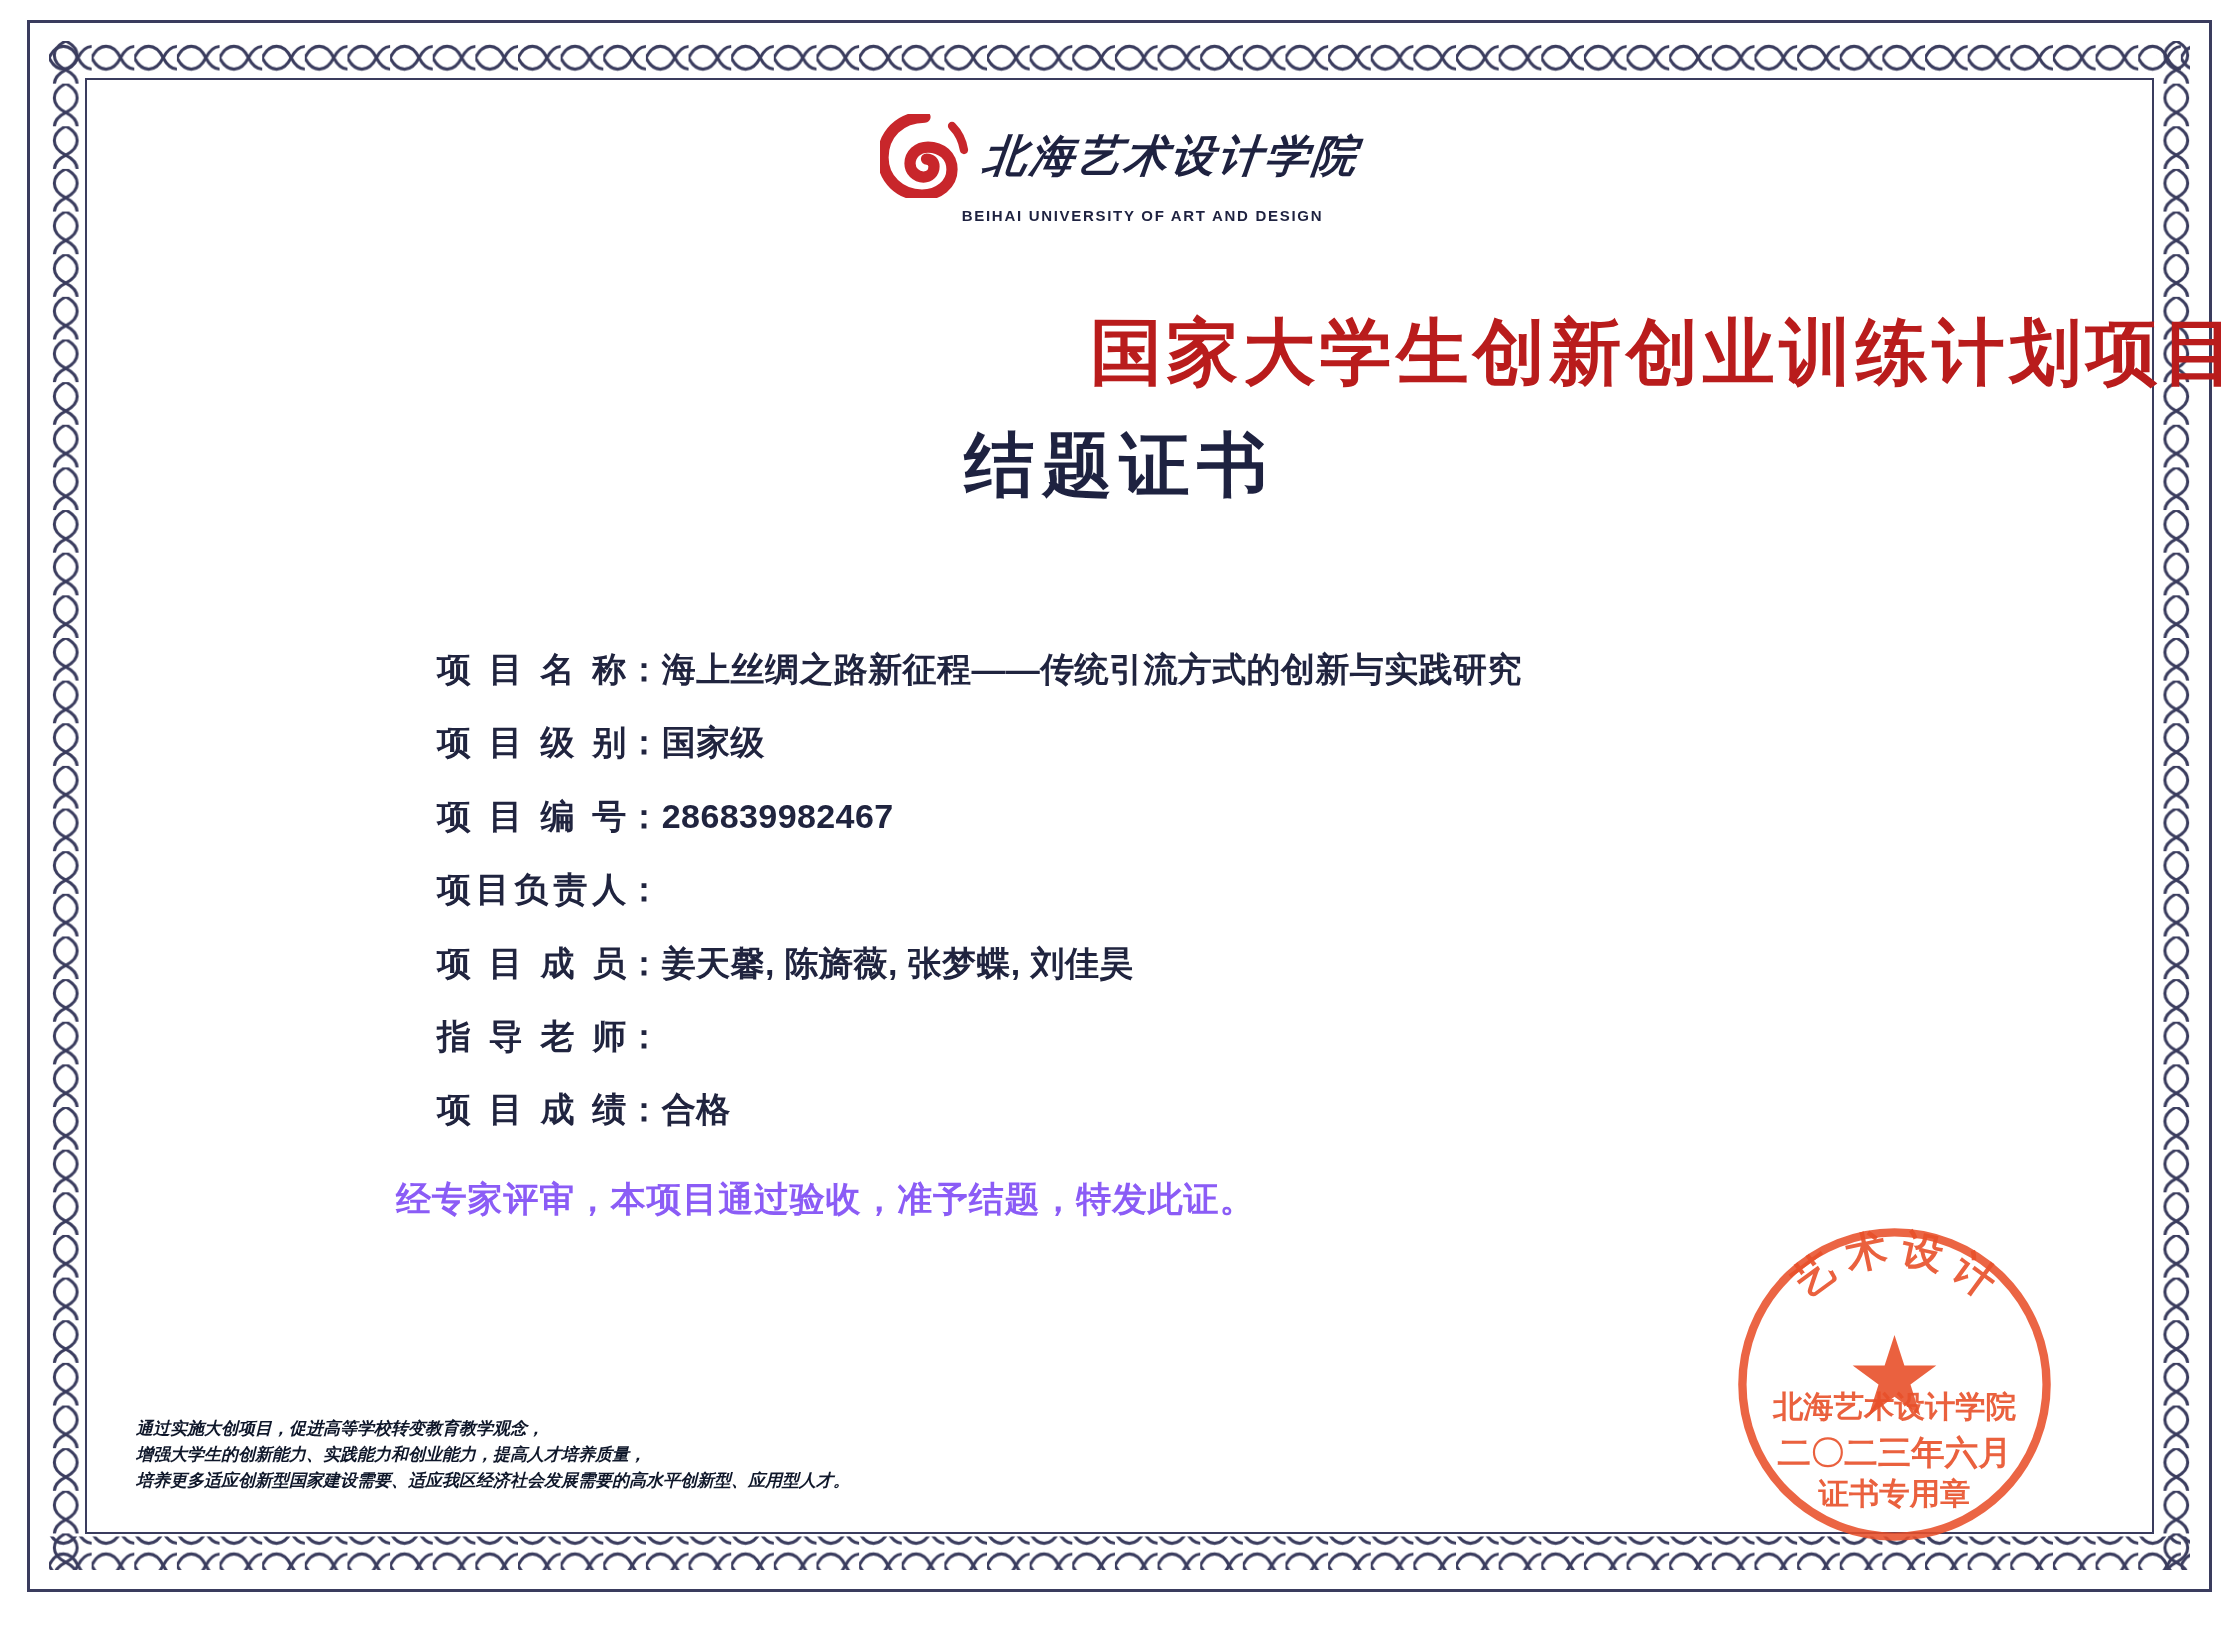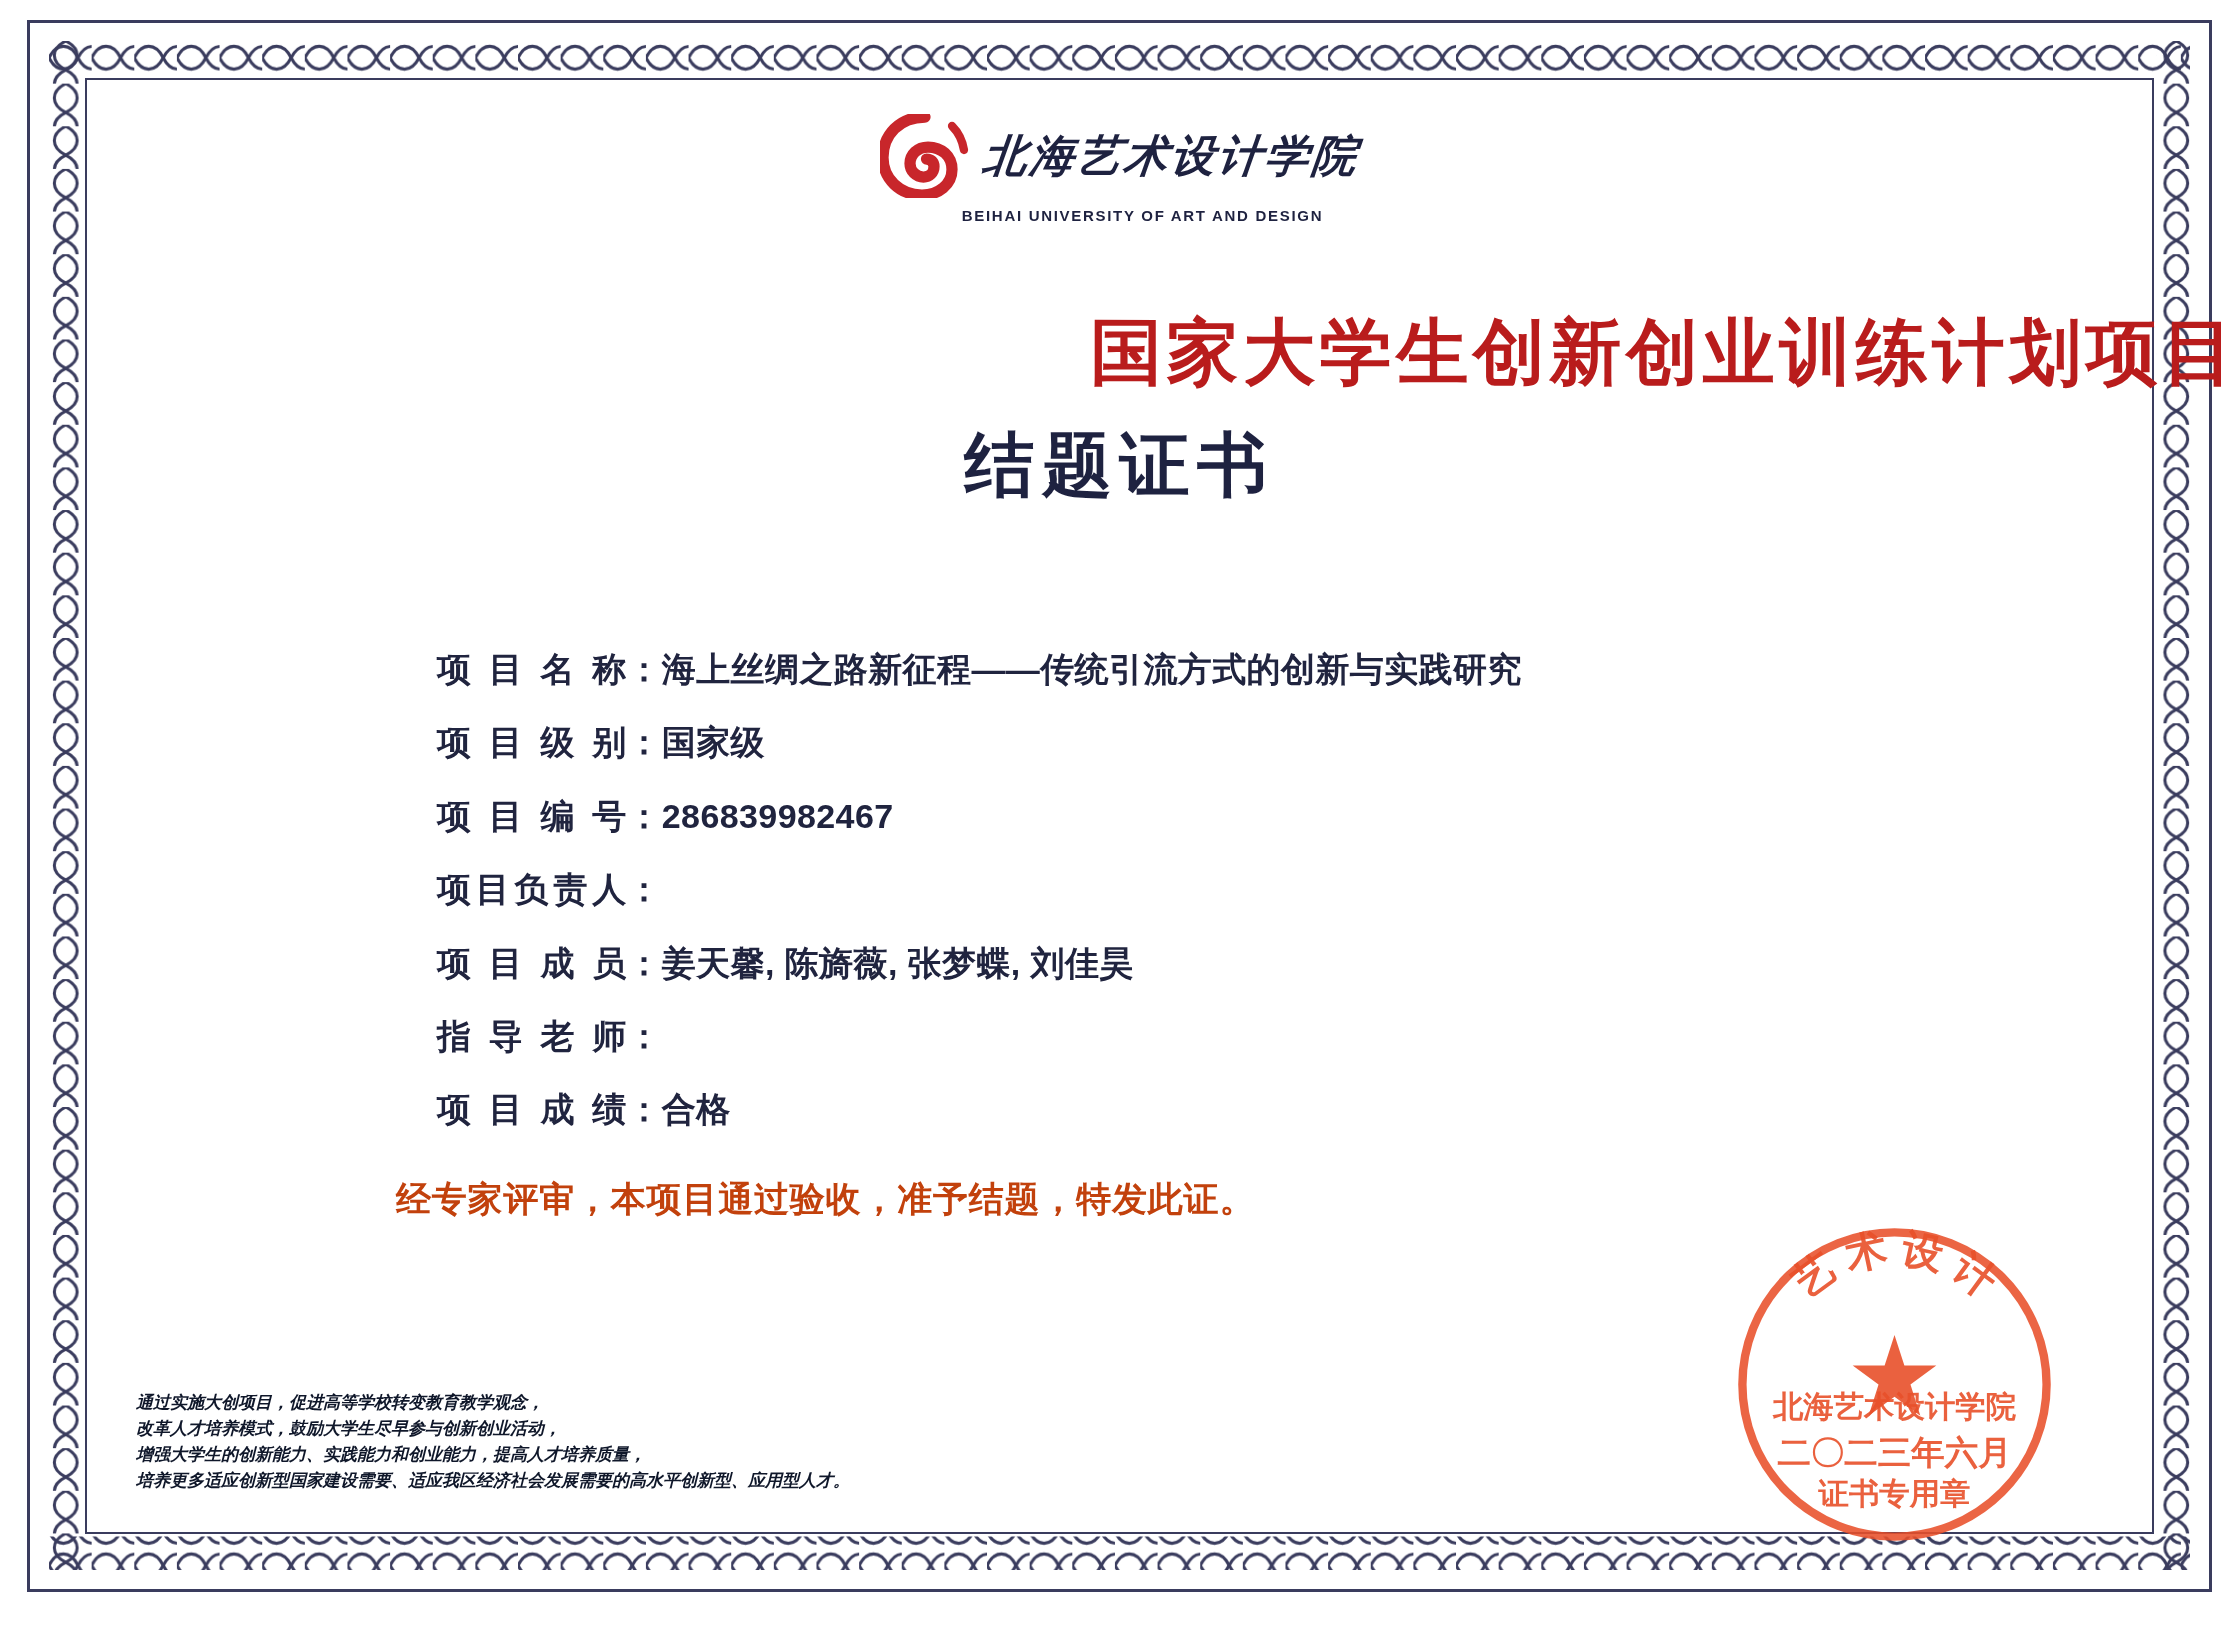--- a/index.html
+++ b/index.html
@@ -161,21 +161,21 @@
   .field-value {
     flex: 1 1 auto;
     letter-spacing: 0.4px;
     font-weight: 600;
   }
   .statement {
     position: absolute;
     left: 396px;
     top: 1176px;
     font-size: 35px;
-    color: #c2410c;
+    color: #8b5cf6;
     font-family: "Liberation Sans", sans-serif;
     font-weight: 600;
     letter-spacing: 0.8px;
   }
 
   
   .footnote {
     position: absolute;
     left: 136px;
     bottom: 151px;
@@ -287,21 +287,20 @@
       <span class="field-label">：</span>
       <span class="field-value">合格</span>
     </div>
 
   </div>
 
   <div class="statement">经专家评审，本项目通过验收，准予结题，特发此证。</div>
 
   <div class="footnote">
     <div>通过实施大创项目，促进高等学校转变教育教学观念，</div>
-    <div>改革人才培养模式，鼓励大学生尽早参与创新创业活动，</div>
     <div>增强大学生的创新能力、实践能力和创业能力，提高人才培养质量，</div>
     <div>培养更多适应创新型国家建设需要、适应我区经济社会发展需要的高水平创新型、应用型人才。</div>
   </div>
 
   <div class="seal">
     <svg viewBox="0 0 430 430" xmlns="http://www.w3.org/2000/svg">
       <defs>
         <path id="arcTop" d="M 55,215 A 160,160 0 0 1 375,215"></path>
       </defs>
       <circle cx="215" cy="215" r="200" fill="none" stroke="#e8502a" stroke-width="11" opacity="0.88"></circle>

